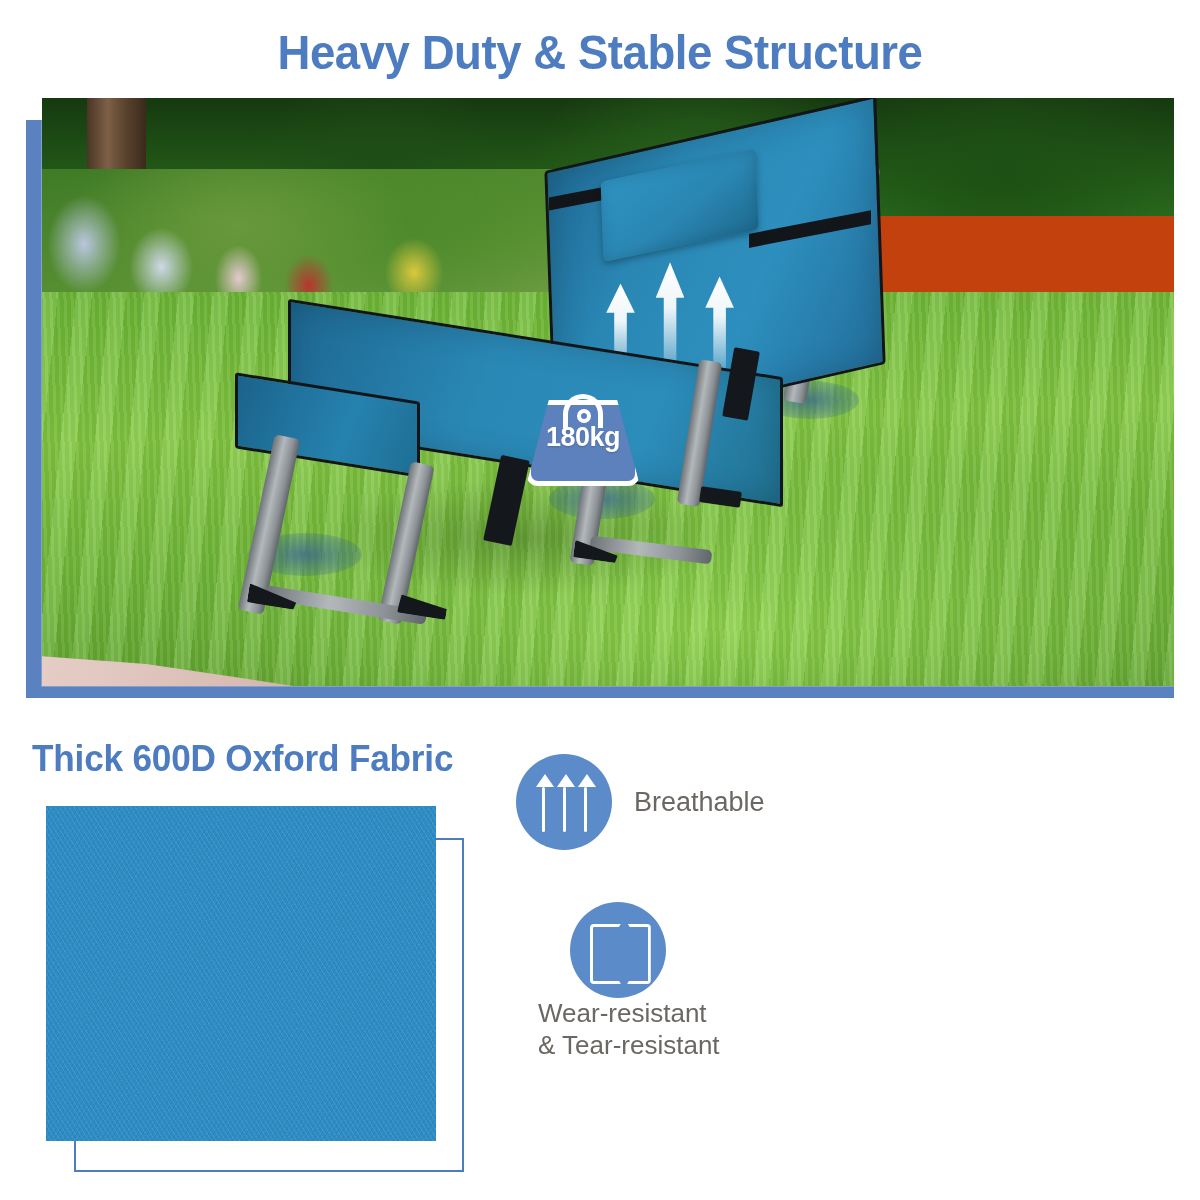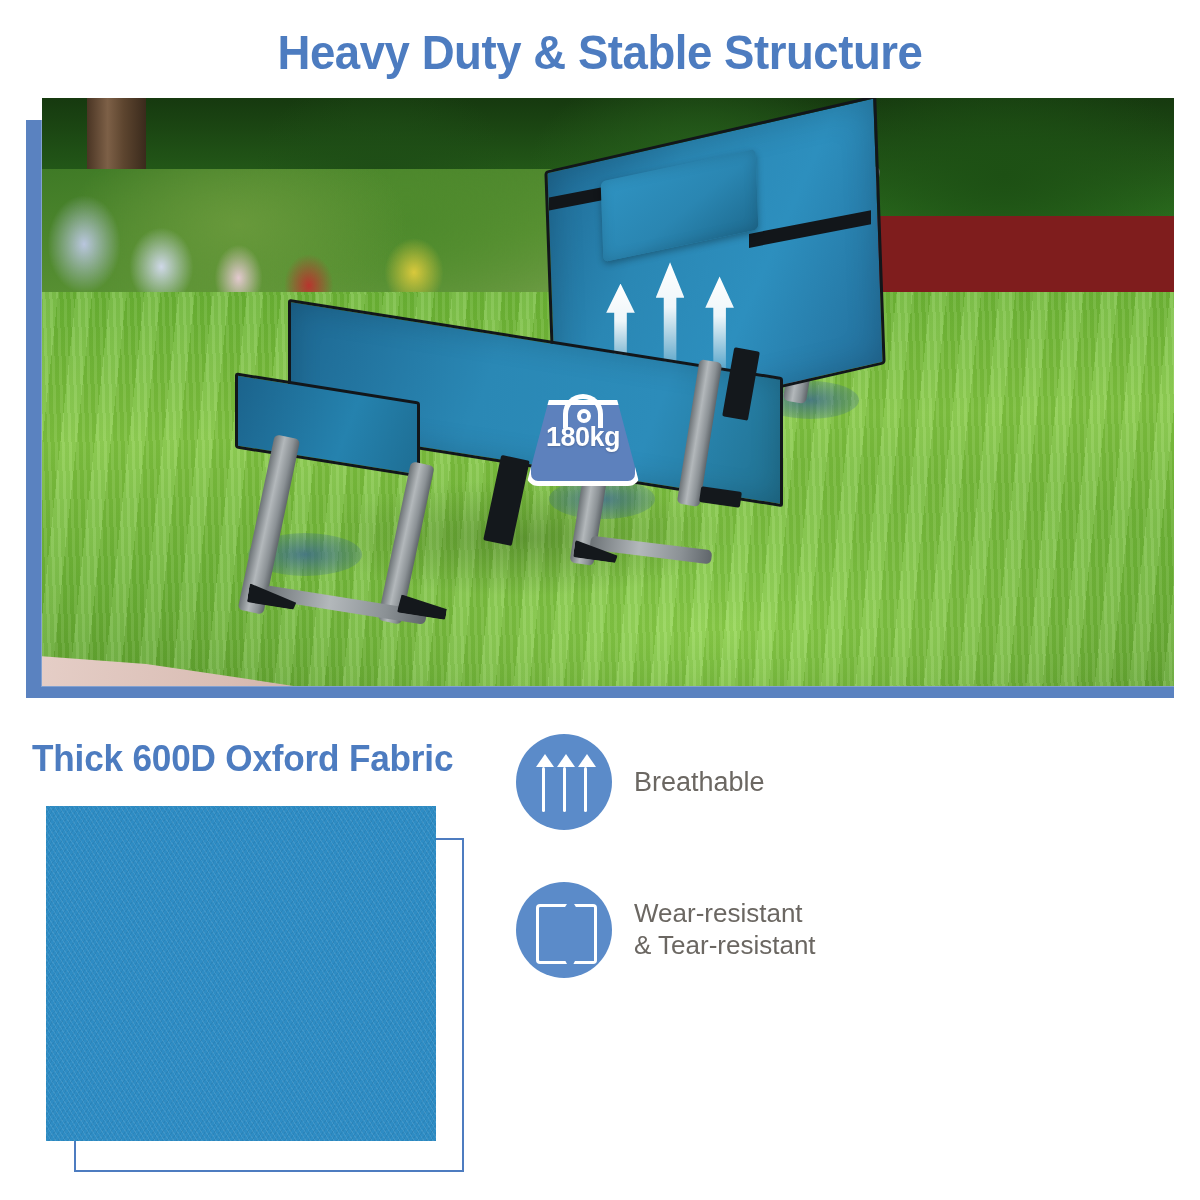--- a/index.html
+++ b/index.html
@@ -31,21 +31,21 @@
   .hero-wrap{position:absolute;left:26px;top:98px;width:1152px;height:600px;}
   .hero-frame{
     position:absolute;left:0px;top:22px;
     width:1148px;height:578px;
     background:#5a82c0;
   }
   .hero-photo{
     position:absolute;left:16px;top:0px;
     width:1132px;height:588px;
     overflow:hidden;
-    background:#7f1d1d;
+    background:#c2410c;
     box-shadow:0 0 0 1px rgba(255,255,255,.25);
   }
 
   
   .sky-hedge{
     position:absolute;left:0;top:0;width:100%;height:20%;
     background:
       radial-gradient(ellipse 16% 130% at 30% 70%, #1e4d16 0%, rgba(30,77,22,0) 72%),
       radial-gradient(ellipse 20% 120% at 58% 60%, #27601c 0%, rgba(39,96,28,0) 75%),
       radial-gradient(ellipse 22% 140% at 85% 65%, #1d5014 0%, rgba(29,80,20,0) 75%),
@@ -229,25 +229,25 @@
   }
   .swatch{
     position:absolute;left:0px;top:0px;width:390px;height:335px;
     background:#2e8cc4;
     background-image:
       repeating-linear-gradient(58deg, rgba(255,255,255,.085) 0 1px, rgba(0,0,0,0) 1px 4px),
       repeating-linear-gradient(-58deg, rgba(0,0,0,.055) 0 1px, rgba(0,0,0,0) 1px 4px);
   }
 
   
-  .features{position:absolute;left:516px;top:734px;width:668px;height:280px;}
+  .features{position:absolute;left:516px;top:754px;width:668px;height:280px;}
   .feat{position:absolute;display:flex;align-items:center;}
   .f1{left:0px;top:0px;}
   .f2{left:340px;top:0px;}
-  .f3{left:0px;top:148px;}
+  .f3{left:0px;top:148px;flex-direction:column;}
   .f4{left:340px;top:148px;}
   .fcircle{
     width:96px;height:96px;border-radius:50%;
     background:#5b8bc9;flex:0 0 96px;
     position:relative;
   }
   .flabel{
     margin-left:22px;
     color:#6b6762;
     font-size:27px;

